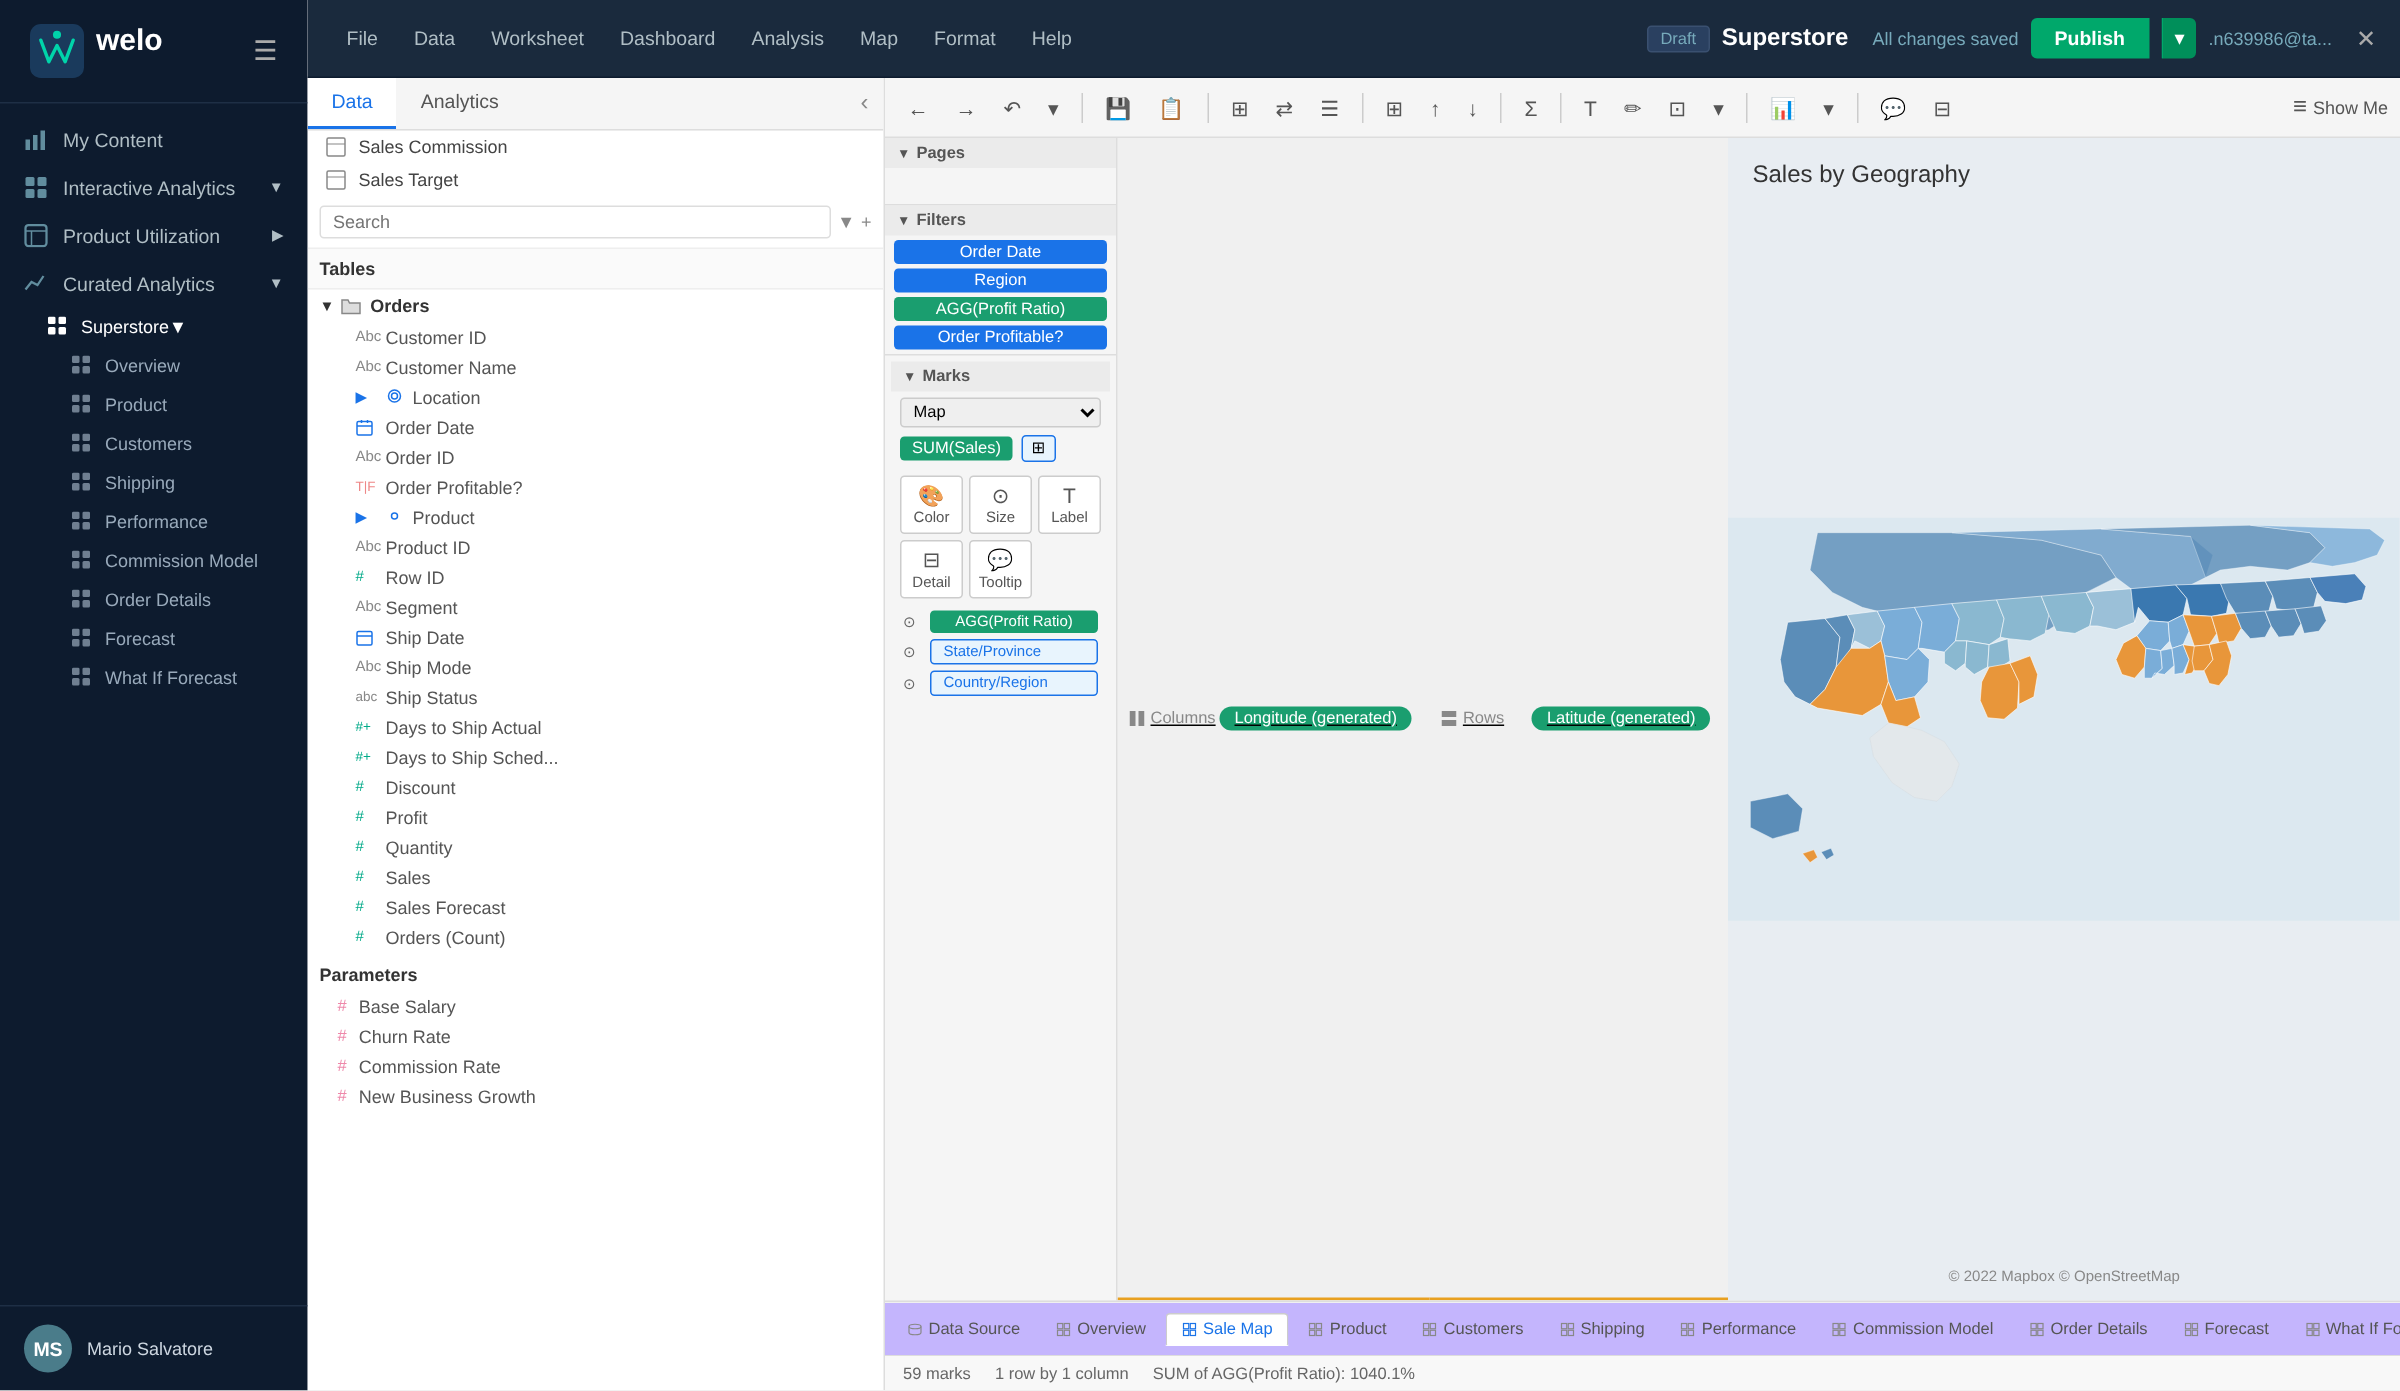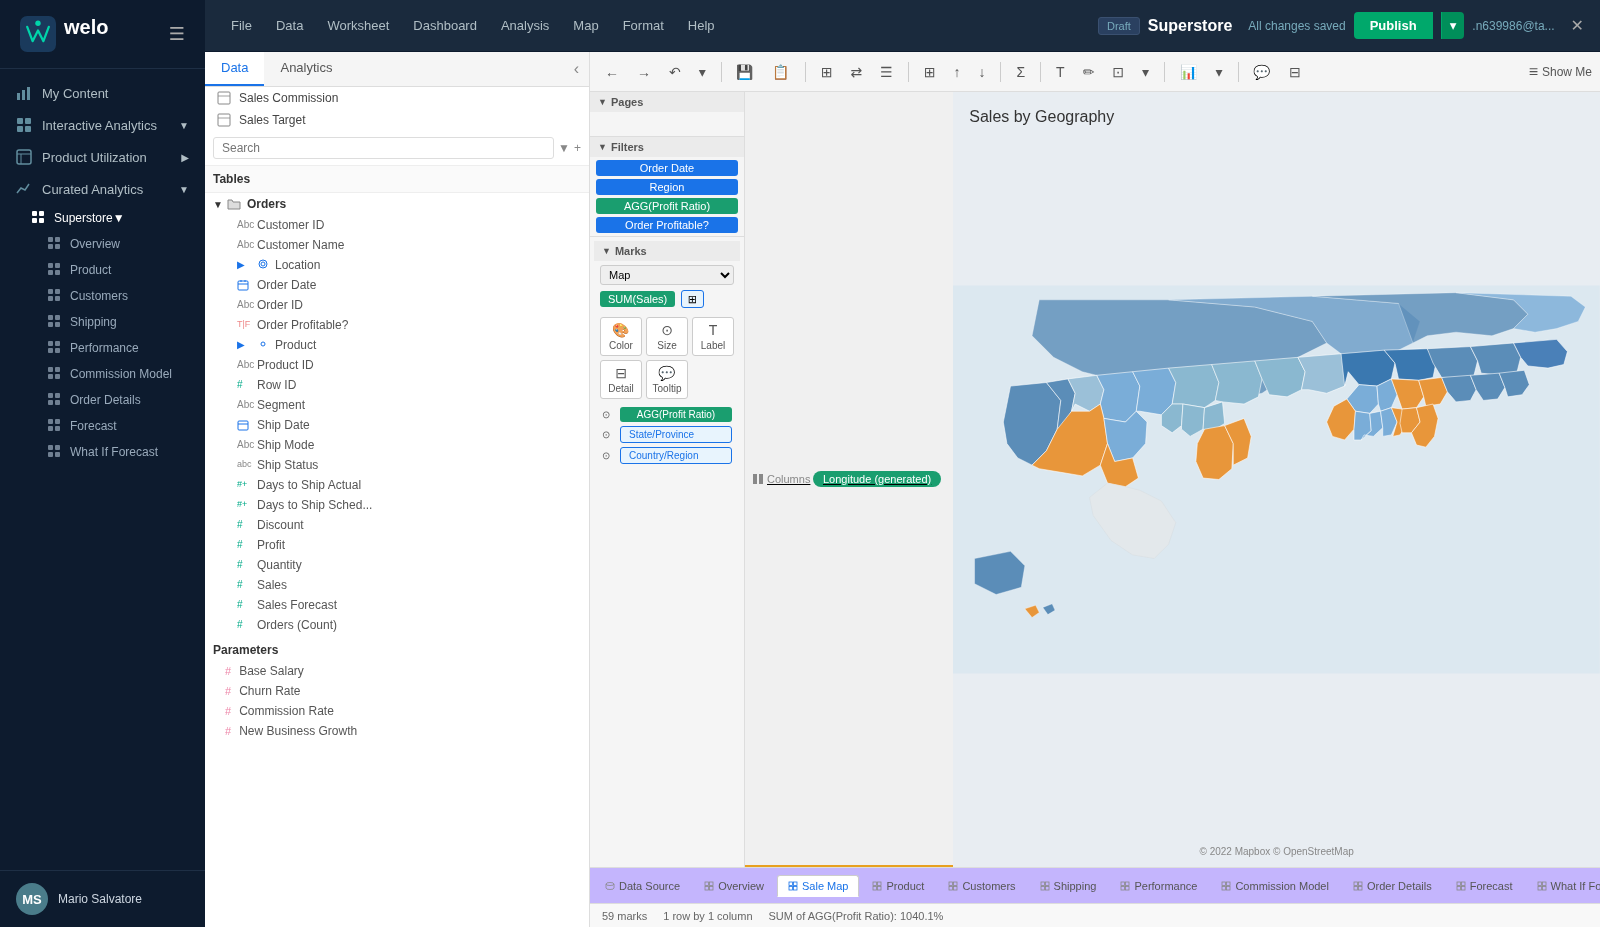--- a/index.html
+++ b/index.html
@@ -588,20 +588,31 @@
               <svg style="width:10px;height:10px;" viewBox="0 0 10 10">
                   <rect x="0" y="0" width="4" height="10" fill="#888"></rect>
                   <rect x="6" y="0" width="4" height="10" fill="#888"></rect>
                 </svg>
               <span>Columns</span>
             </div>
             <span class="shelf-pill">Longitude (generated)</span>
             <div class="shelf-empty"></div>
           </div>
 
+          <div class="shelf-row" style="border-bottom:2px solid #e8a020;">
+            <div class="shelf-label">
+              <svg style="width:10px;height:10px;" viewBox="0 0 10 10">
+                  <rect x="0" y="0" width="10" height="4" fill="#888"></rect>
+                  <rect x="0" y="6" width="10" height="4" fill="#888"></rect>
+                </svg>
+              <span>Rows</span>
+            </div>
+            <span class="shelf-pill">Latitude (generated)</span>
+            <div class="shelf-empty"></div>
+          </div>
 
           <div class="map-canvas">
             <div class="map-title">Sales by Geography</div>
 
             <svg class="map-svg" viewBox="0 0 900 540" xmlns="http://www.w3.org/2000/svg">
 
               <rect width="900" height="540" fill="#dce8f0"></rect>
 
               <path d="M120 20 L300 20 L420 30 L500 50 L520 80 L480 100 L460 130 L430 150 L380 160 L340 155 L300 150 L260 140 L220 130 L180 120 L140 100 L110 70 Z" fill="#5b8db8" stroke="white" stroke-width="0.5" opacity="0.8"></path>
               <path d="M300 20 L500 15 L620 25 L650 50 L640 80 L600 100 L560 110 L520 80 L500 50 L420 30 Z" fill="#6b9dc8" stroke="white" stroke-width="0.5" opacity="0.8"></path>

